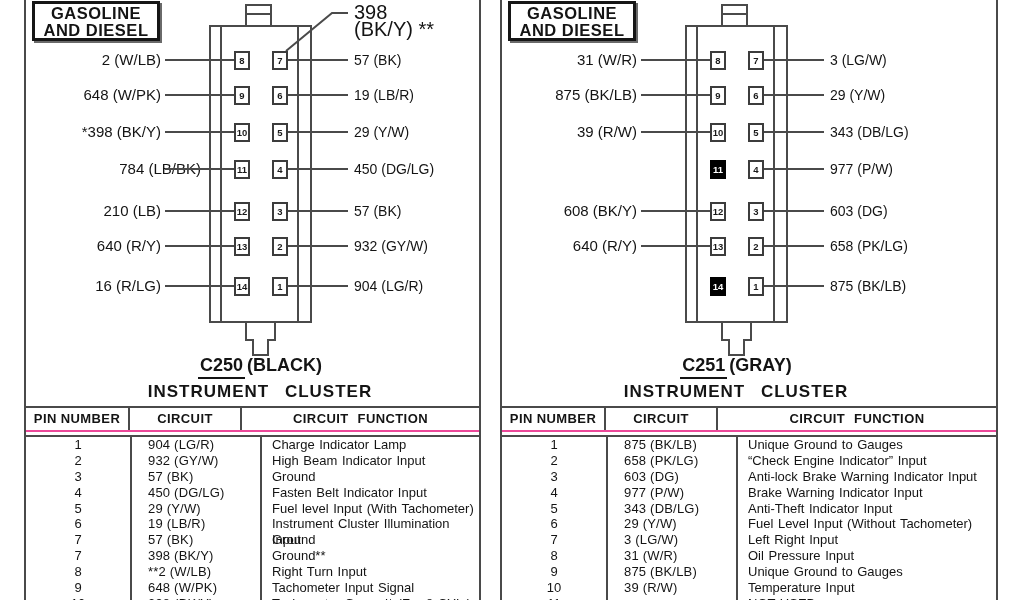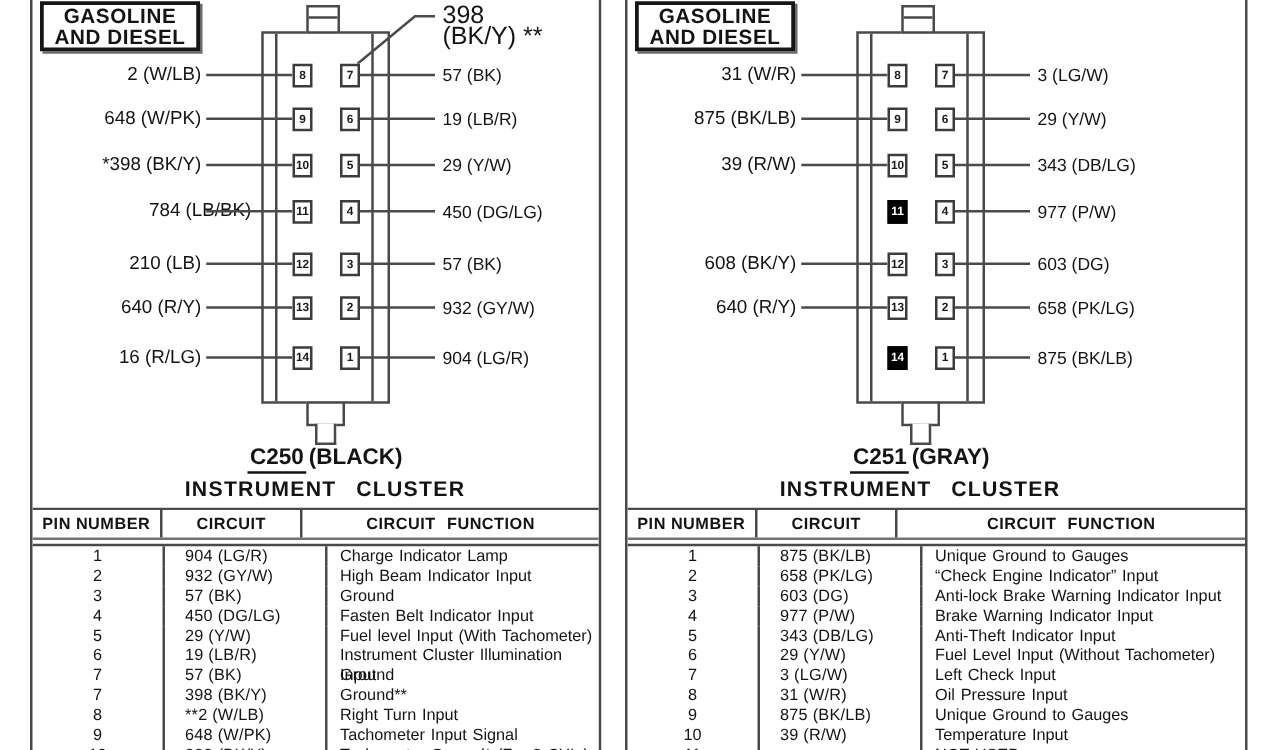--- a/index.html
+++ b/index.html
@@ -31,21 +31,21 @@
   .note-line{position:absolute;left:328px;font-size:20px;line-height:17px;white-space:nowrap;}
   .svg-overlay{position:absolute;left:0;top:0;pointer-events:none;}
 
   .caption1{position:absolute;left:84px;top:355px;width:300px;text-align:center;font-weight:bold;font-size:18px;white-space:nowrap;}
   .caption1 .cname{display:inline-block;border-bottom:2px solid #141414;padding:0 2px 1px 2px;}
   .caption1 .ccolor{margin-left:2px;}
   .caption2{position:absolute;left:84px;top:382px;width:300px;text-align:center;font-weight:bold;font-size:17px;letter-spacing:1px;word-spacing:10px;white-space:nowrap;}
 
   
   .tbl{position:absolute;left:0;right:0;top:406px;bottom:0;overflow:hidden;}
-  .tbl-head{display:flex;height:26px;border-top:2px solid #4a4a4a;border-bottom:2px solid #737373;box-sizing:border-box;
+  .tbl-head{display:flex;height:26px;border-top:2px solid #4a4a4a;border-bottom:2px solid #ec4899;box-sizing:border-box;
             font-weight:bold;font-size:13px;line-height:22px;}
   .th{box-sizing:border-box;text-align:center;letter-spacing:.4px;}
   .c1{width:104px;border-right:2px solid #4a4a4a;}
   .c2{width:112px;border-right:2px solid #4a4a4a;}
   .c3{flex:1;word-spacing:5px;}
   .rule{height:2px;background:#4a4a4a;margin-top:3px;}
   .rows{position:relative;}
   .trow{display:flex;height:15.9px;font-size:13px;line-height:15.9px;}
   .trow .c1{text-align:center;}
   .trow .c2{text-align:left;padding-left:16px;letter-spacing:.2px;}
@@ -287,21 +287,21 @@
             <div class="c3">Anti-Theft Indicator Input</div>
           </div>
           <div class="trow">
             <div class="c1">6</div>
             <div class="c2">29 (Y/W)</div>
             <div class="c3">Fuel Level Input (Without Tachometer)</div>
           </div>
           <div class="trow">
             <div class="c1">7</div>
             <div class="c2">3 (LG/W)</div>
-            <div class="c3">Left Check Input</div>
+            <div class="c3">Left Right Input</div>
           </div>
           <div class="trow">
             <div class="c1">8</div>
             <div class="c2">31 (W/R)</div>
             <div class="c3">Oil Pressure Input</div>
           </div>
           <div class="trow">
             <div class="c1">9</div>
             <div class="c2">875 (BK/LB)</div>
             <div class="c3">Unique Ground to Gauges</div>

